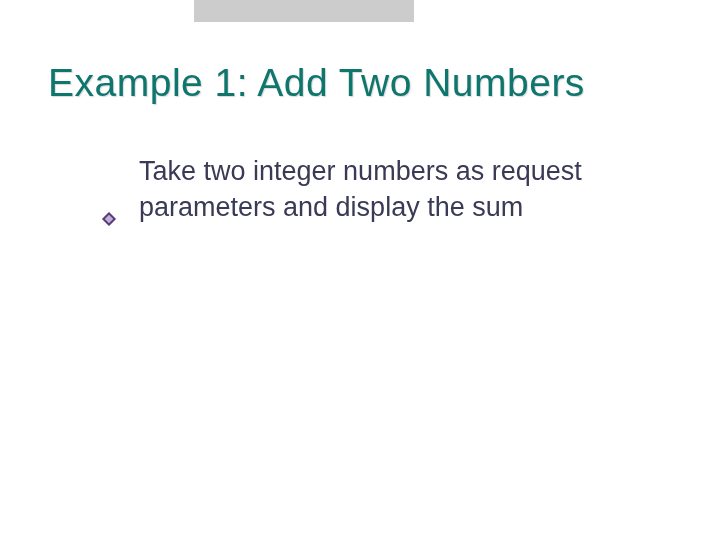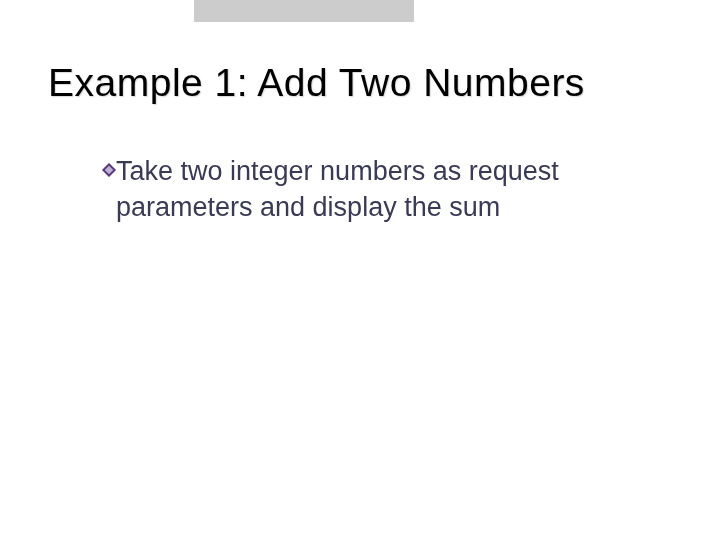--- a/index.html
+++ b/index.html
@@ -42,35 +42,35 @@
     
     .slide-content {
       position: relative;
       z-index: 2;
       padding: 60px 48px 0 48px;
     }
     
     .slide-title {
       font-size: 39px;
       font-weight: normal;
-      color: #000000;
+      color: #0f766e;
       letter-spacing: 0.5px;
       line-height: 1.2;
       text-shadow: 1px 1px 1px rgba(180,180,180,0.5);
     }
     
     .bullet-area {
       margin-top: 46px;
       padding-left: 54px;
     }
     
     .bullet-item {
       display: flex;
-      align-items: flex-start;
-      gap: 0;
+      align-items: flex-end;
+      gap: 23px;
     }
     
     .bullet-icon {
       flex-shrink: 0;
       width: 14px;
       height: 14px;
       margin-top: 10px;
       position: relative;
     }
     

